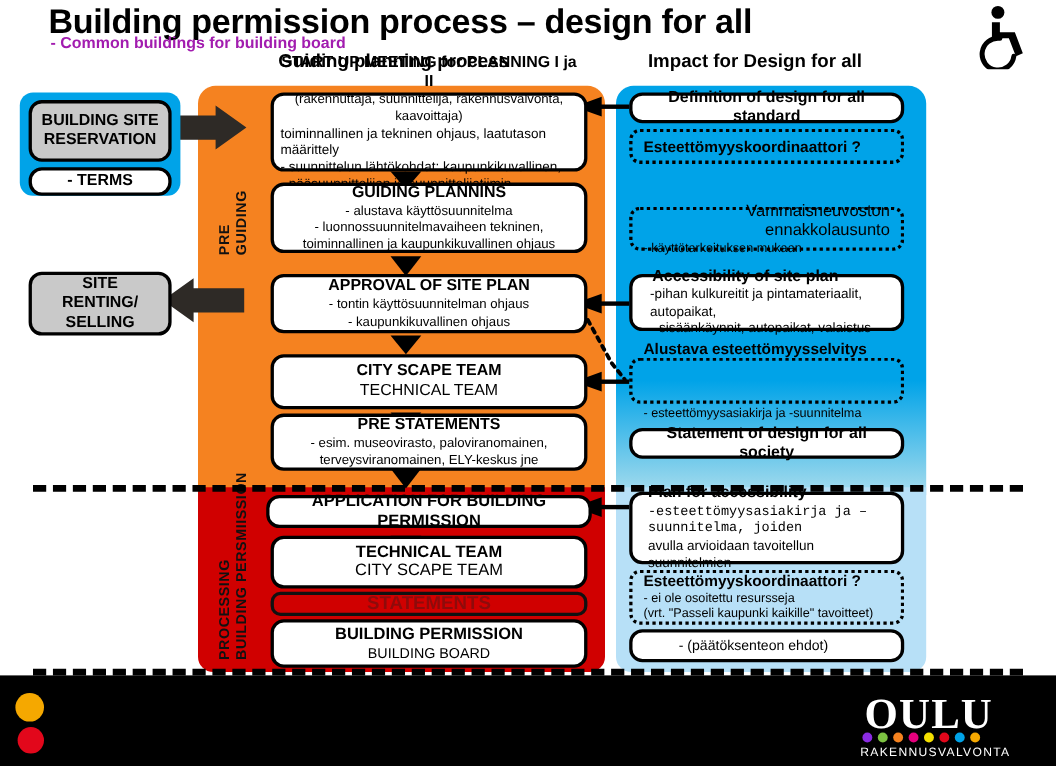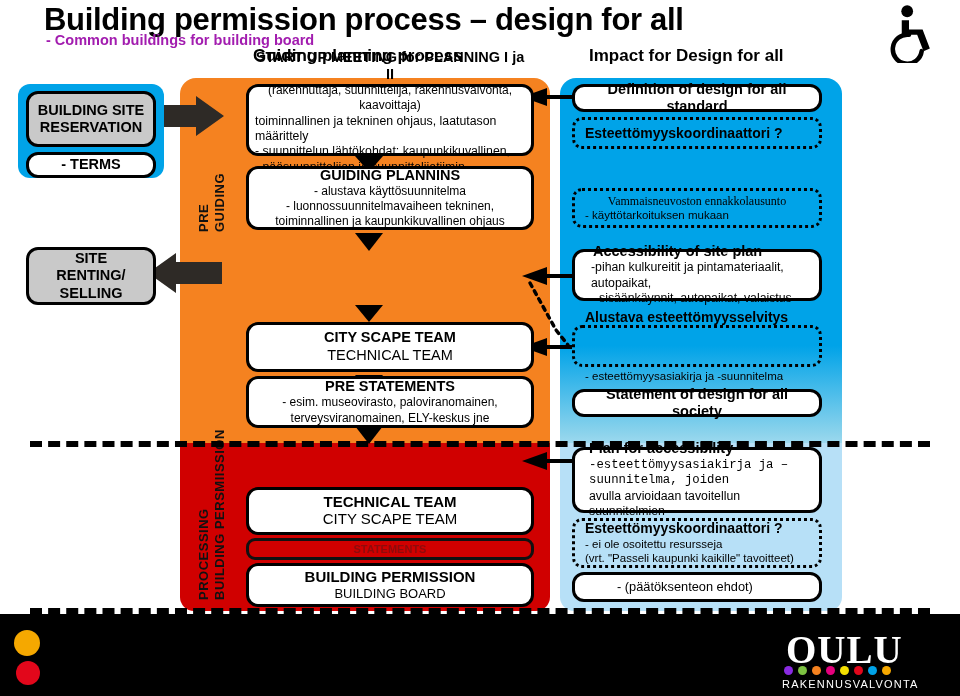--- a/index.html
+++ b/index.html
@@ -89,42 +89,42 @@
 
   .box-dotted {
     position: absolute;
     background: transparent;
     border: 3px dotted #000;
     border-radius: 10px;
     display: flex; flex-direction: column; justify-content: center;
     padding: 2px 10px;
   }
   .box-dotted .hd { font-weight: bold; font-size: 14px; color: #000; text-align: left; line-height: 1.2; }
-  .box-dotted .hdn { font-weight: normal; font-size: 12px; color: #000; text-align: center; line-height: 1.2; font-family: Liberation Serif, serif; }
+  .box-dotted .hdn { font-weight: normal; font-size: 15px; color: #000; text-align: right; line-height: 1.2; }
   .box-dotted .ln-l { font-size: 11.5px; color: #000; text-align: left; line-height: 1.25; }
 
   
   .box-grey { background: #C9C9C9; }
 
   
   .blue-wrap {
     position: absolute; left: 18px; top: 84px;
     width: 146px; height: 94px;
     background: #00A3E8; border-radius: 12px;
   }
 
   
   .box-stmt {
     position: absolute;
     background: #D00000;
     border: 3px solid #111;
     border-radius: 9px;
     display: flex; align-items: center; justify-content: center;
   }
-  .box-stmt .hd { font-weight: bold; font-size: 11px; color: #8E0B0B; }
+  .box-stmt .hd { font-weight: bold; font-size: 17px; color: #8E0B0B; }
 
   
   .vlabel {
     position: absolute;
     transform: rotate(-90deg);
     transform-origin: left top;
     font-weight: bold; color: #111;
     white-space: nowrap;
   }
   .vlabel-pre { left: 196px; top: 232px; font-size: 13px; letter-spacing: 0.5px; }
@@ -248,32 +248,40 @@
     <div class="ln-l">- pääsuunnittelijan ja suunnittelijatiimin kelpoisuus</div>
   </div>
 
   <div class="box" style="left:246px; top:166px; width:288px; height:64px;">
     <div class="hd">GUIDING PLANNINS</div>
     <div class="ln">- alustava käyttösuunnitelma</div>
     <div class="ln">- luonnossuunnitelmavaiheen tekninen,</div>
     <div class="ln">toiminnallinen ja kaupunkikuvallinen ohjaus</div>
   </div>
 
+  <div class="box" style="left:246px; top:249px; width:288px; height:54px;">
+    <div class="hd">APPROVAL OF SITE PLAN</div>
+    <div class="ln">- tontin käyttösuunnitelman ohjaus</div>
+    <div class="ln">- kaupunkikuvallinen ohjaus</div>
+  </div>
 
   <div class="box" style="left:246px; top:322px; width:288px; height:50px;">
     <div class="hd">CITY SCAPE TEAM</div>
     <div class="ln" style="font-size:14.5px;">TECHNICAL TEAM</div>
   </div>
 
   <div class="box" style="left:246px; top:376px; width:288px; height:52px;">
     <div class="hd">PRE STATEMENTS</div>
     <div class="ln">- esim. museovirasto, paloviranomainen,</div>
     <div class="ln">terveysviranomainen, ELY-keskus jne</div>
   </div>
 
+  <div class="box" style="left:242px; top:450px; width:296px; height:30px;">
+    <div class="hd" style="font-size:15px;">APPLICATION FOR BUILDING PERMISSION</div>
+  </div>
 
   <div class="box" style="left:246px; top:487px; width:288px; height:48px;">
     <div class="hd" style="font-size:15px;">TECHNICAL TEAM</div>
     <div class="ln" style="font-size:15px;">CITY SCAPE TEAM</div>
   </div>
 
   <div class="box-stmt" style="left:246px; top:538px; width:288px; height:22px;">
     <div class="hd">STATEMENTS</div>
   </div>
 

